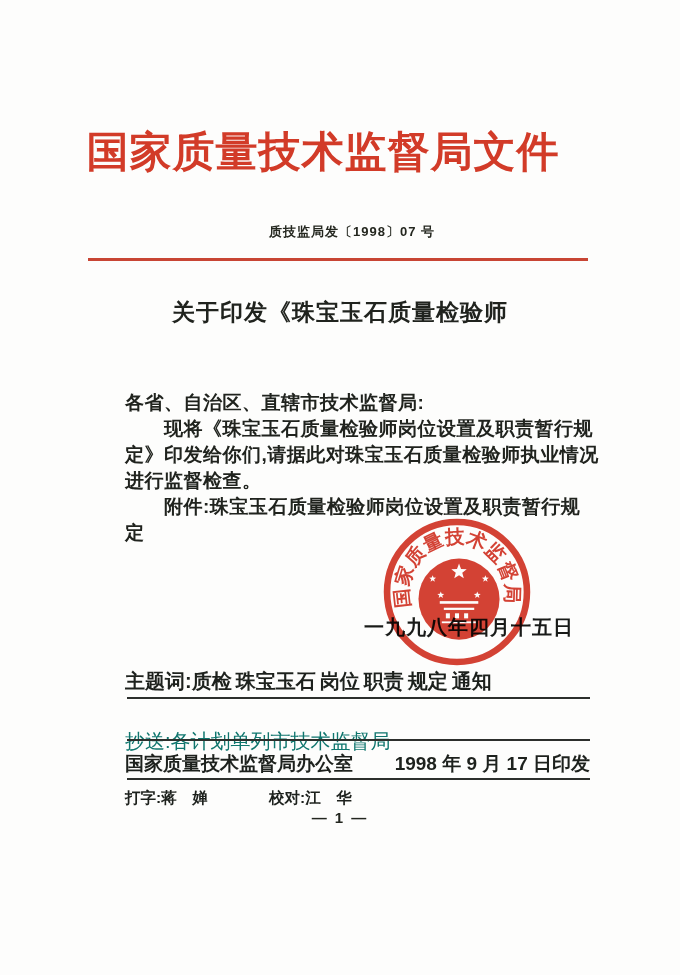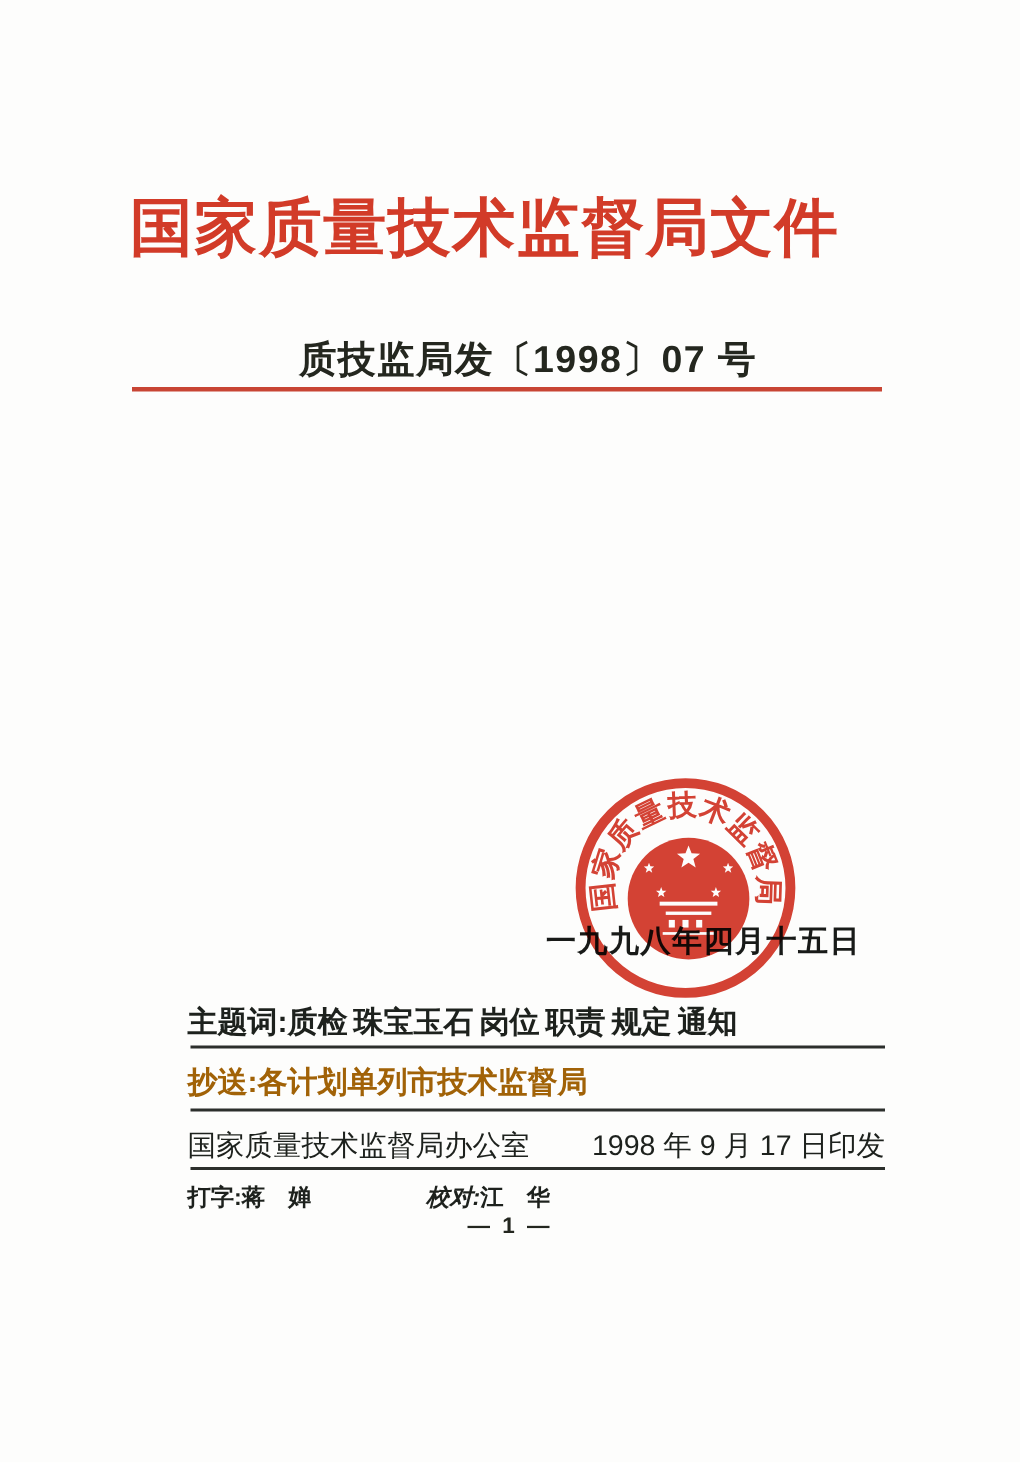--- a/index.html
+++ b/index.html
@@ -20,21 +20,21 @@
     position:absolute;top:124px;left:0;right:34px;
     text-align:center;
     font-size:42px;font-weight:800;
     letter-spacing:1px;
     color:#d23b28;
     white-space:nowrap;
   }
   .doc-number{
     position:absolute;top:223px;left:24px;right:0;
     text-align:center;
-    font-size:25px;font-weight:600;
+    font-size:13px;font-weight:600;
     letter-spacing:1px;
     color:#24271f;
   }
   .red-rule{
     position:absolute;top:258px;left:88px;width:500px;height:3px;
     background:#c84534;
   }
   
   .subject-title{
     position:absolute;top:295px;left:0;right:0;
@@ -70,49 +70,58 @@
     margin-left:12px;
   }
   
   .footer-row{position:absolute;left:125px;width:465px;white-space:nowrap;}
   .subject-terms{top:668px;font-size:20px;font-weight:800;color:#1d211d;}
   .subject-terms .term{margin-left:4px;}
   .hr{position:absolute;left:127px;width:463px;height:2px;background:#2c2f2c;}
   .hr1{top:697px;}
   .hr2{top:739px;}
   .hr3{top:778px;}
-  .cc-row{top:708px;font-size:20px;font-weight:700;color:#a16207;}
+  .cc-row{top:728px;font-size:20px;font-weight:400;color:#0f766e;}
   .issuer-row{
-    top:751px;font-size:19px;font-weight:400;color:#1d211d;
+    top:751px;font-size:19px;font-weight:700;color:#1d211d;
     display:flex;justify-content:space-between;
   }
   .production-row{top:788px;font-size:15.5px;font-weight:800;color:#1d211d;}
-  .production-row .proof{margin-left:72px;font-style:italic;}
+  .production-row .proof{margin-left:57px;}
   .page-number{
     position:absolute;top:809px;left:0;right:0;
     text-align:center;
     font-size:15px;font-weight:600;
     letter-spacing:2px;
     color:#23261f;
   }
 </style>
 </head>
 <body>
 
 <div class="page">
 
   <div class="agency-title">国家质量技术监督局文件</div>
 
   <div class="doc-number">质技监局发〔1998〕07 号</div>
 
   <div class="red-rule"></div>
 
   <div class="subject-title">
+    <div>关于印发《珠宝玉石质量检验师</div>
   </div>
 
+  <div class="body-block">
+    <div class="body-line">各省、自治区、直辖市技术监督局:</div>
+    <div class="body-line">　　现将《珠宝玉石质量检验师岗位设置及职责暂行规</div>
+    <div class="body-line">定》印发给你们,请据此对珠宝玉石质量检验师执业情况</div>
+    <div class="body-line">进行监督检查。</div>
+    <div class="body-line">　　附件:珠宝玉石质量检验师岗位设置及职责暂行规</div>
+    <div class="body-line">定</div>
+  </div>
 
   <div class="seal-date">一九九八年四月十五日</div>
 
   <svg class="seal" viewBox="0 0 146 146" xmlns="http://www.w3.org/2000/svg" xmlns:xlink="http://www.w3.org/1999/xlink">
     <defs>
       <polygon id="star" points="0,-8 2,-2.8 7.6,-2.5 3.2,1 4.7,6.5 0,3.4 -4.7,6.5 -3.2,1 -7.6,-2.5 -2,-2.8"></polygon>
       <path id="ringPath" d="M 27.9 89.4 A 48 48 0 1 1 118.1 89.4" fill="none"></path>
     </defs>
 
     <circle cx="73" cy="73" r="69" fill="none" stroke="#d02718" stroke-width="6.5"></circle>

